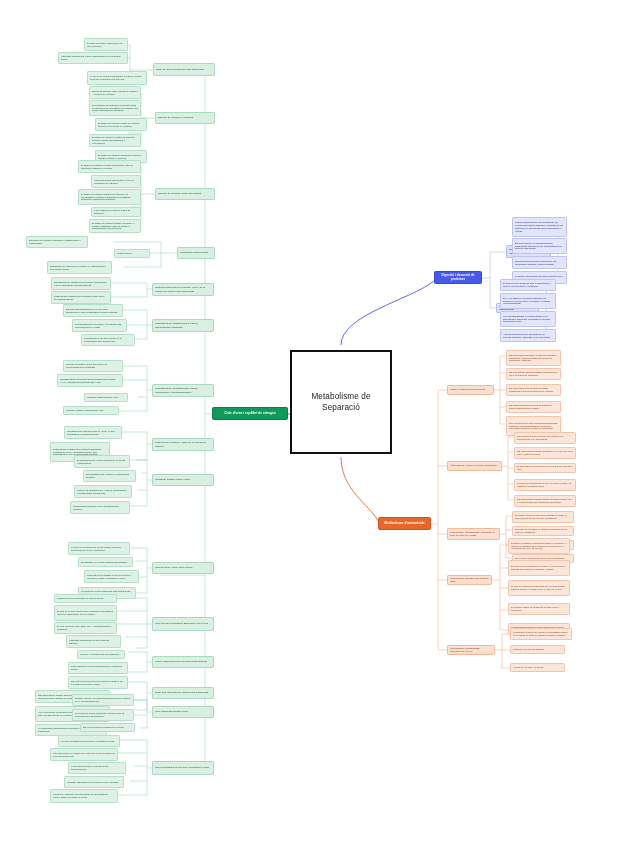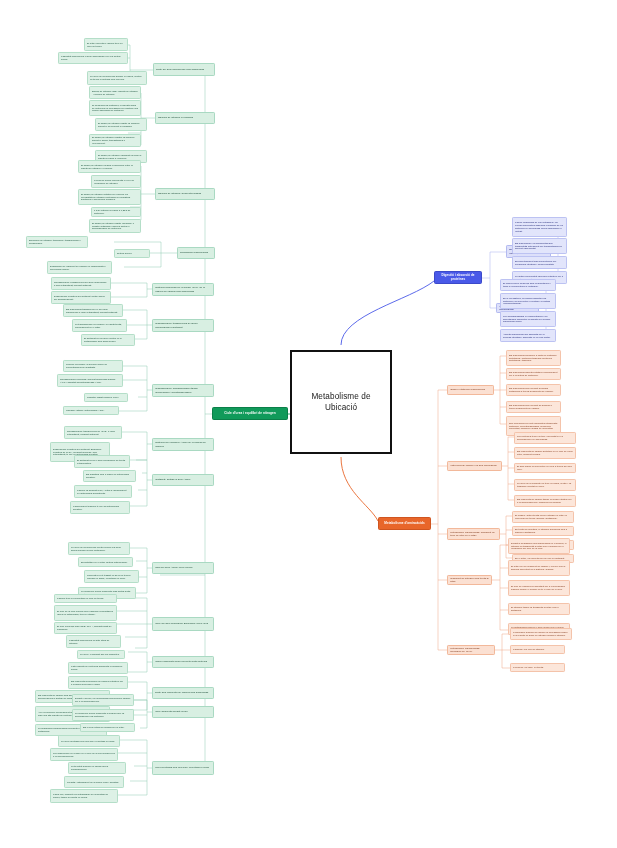--- a/index.html
+++ b/index.html
@@ -138,21 +138,21 @@
 
       <path d="M500,534 L506,534 M506,516 L506,558 M506,516 L512,516 M506,530 L512,530 M506,545 L512,545 M506,558 L512,558" stroke="#EFA684"></path>
 
       <path d="M492,580 L500,580 M500,545 L500,630 M500,545 L508,545 M500,568 L508,568 M500,588 L508,588 M500,610 L508,610 M500,630 L508,630" stroke="#EFA684"></path>
 
       <path d="M495,650 L502,650 M502,634 L502,668 M502,634 L510,634 M502,650 L510,650 M502,668 L510,668" stroke="#EFA684"></path>
     </g>
   </svg>
 
   <div class="node root" style="left:290px;top:350px;width:102px;height:104px;">
-    <span>Metabolisme de Ubicació</span>
+    <span>Metabolisme de Separació</span>
   </div>
 
   <div class="node b1 green" style="left:212px;top:407px;width:76px;height:13px;">
     <span>Cicle d'urea i equilibri de nitrogen</span>
   </div>
 
   <div class="node b1 blue" style="left:434px;top:271px;width:48px;height:13px;">
     <span>Digestió i absorció de proteïnes</span>
   </div>
 

